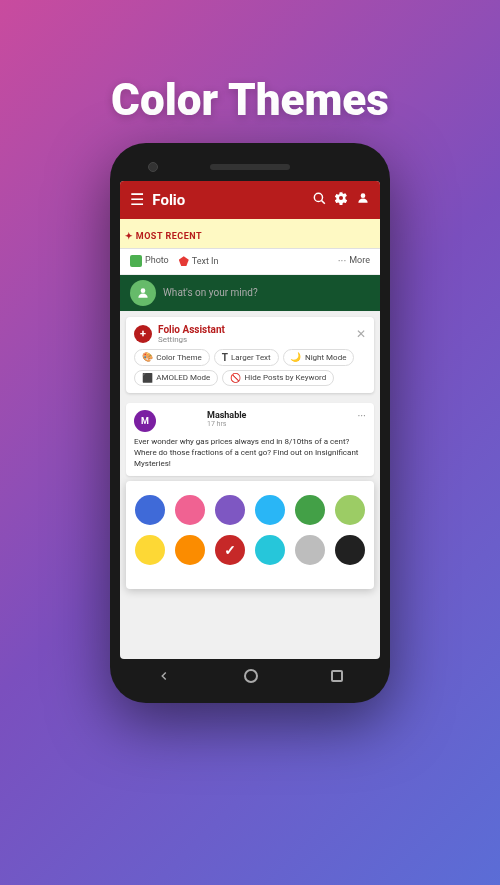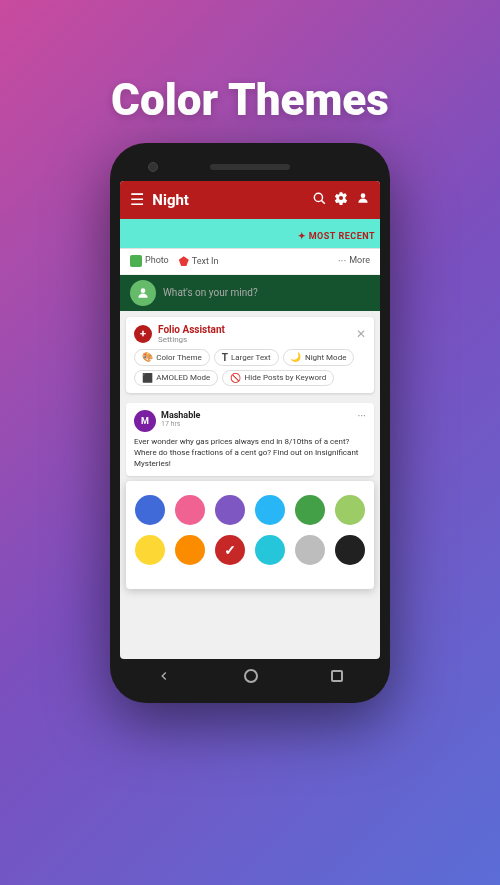--- a/index.html
+++ b/index.html
@@ -98,23 +98,23 @@
       gap: 8px;
       align-items: center;
     }
     .app-bar-icons span {
       color: white;
       font-size: 14px;
     }
 
     
     .most-recent-bar {
-      background: #5eead4;
+      background: #fef9c3;
       border-bottom: 1px solid #e0e0e0;
-      text-align: right;
+      text-align: left;
       padding: 5px;
       flex-shrink: 0;
     }
     .most-recent-bar span {
       font-size: 9px;
       color: #b71c1c;
       font-weight: bold;
       letter-spacing: 0.5px;
       text-transform: uppercase;
     }
@@ -272,20 +272,21 @@
       align-items: center;
       justify-content: center;
       font-size: 9px;
       color: white;
       font-weight: bold;
       margin-right: 5px;
       flex-shrink: 0;
     }
     .feed-meta {
       flex: 1;
+      margin-left: 46px;
     }
     .feed-source {
       font-size: 9px;
       font-weight: bold;
       color: #222;
     }
     .feed-time {
       font-size: 7px;
       color: #999;
     }
@@ -375,21 +376,21 @@
 <div class="phone-shell">
   <div class="phone-top-bar">
     <div class="phone-camera"></div>
     <div class="phone-speaker"></div>
   </div>
 
   <div class="phone-screen">
 
     <div class="app-bar">
       <span class="app-bar-menu">☰</span>
-      <span class="app-bar-title">Night</span>
+      <span class="app-bar-title">Folio</span>
       <div class="app-bar-icons">
         <span>
           <svg width="14" height="14" viewBox="0 0 24 24" fill="white">
               <circle cx="11" cy="11" r="7" stroke="white" stroke-width="2.5" fill="none"></circle>
               <line x1="16.5" y1="16.5" x2="22" y2="22" stroke="white" stroke-width="2.5"></line>
             </svg>
         </span>
         <span>
           <svg width="14" height="14" viewBox="0 0 24 24" fill="white">
               <path d="M12 15.5A3.5 3.5 0 018.5 12 3.5 3.5 0 0112 8.5a3.5 3.5 0 013.5 3.5 3.5 3.5 0 01-3.5 3.5m7.43-2.92c.04-.36.07-.73.07-1.08s-.03-.73-.07-1.08l2.33-1.82c.21-.16.27-.45.13-.68l-2.2-3.82a.5.5 0 00-.62-.22l-2.75 1.1a8.1 8.1 0 00-1.87-1.08l-.42-2.93A.5.5 0 0014 2h-4a.5.5 0 00-.5.43l-.42 2.93a8.1 8.1 0 00-1.87 1.08L4.46 5.34a.5.5 0 00-.62.22L1.64 9.38a.49.49 0 00.13.68l2.33 1.82c-.04.35-.07.72-.07 1.12s.03.77.07 1.12l-2.33 1.82a.5.5 0 00-.13.68l2.2 3.82a.5.5 0 00.62.22l2.75-1.1c.58.42 1.2.76 1.87 1.08l.42 2.93c.07.26.28.43.5.43h4c.22 0 .43-.17.5-.43l.42-2.93a8.1 8.1 0 001.87-1.08l2.75 1.1c.24.1.52 0 .62-.22l2.2-3.82a.5.5 0 00-.13-.68l-2.33-1.82z" fill="white"></path>

